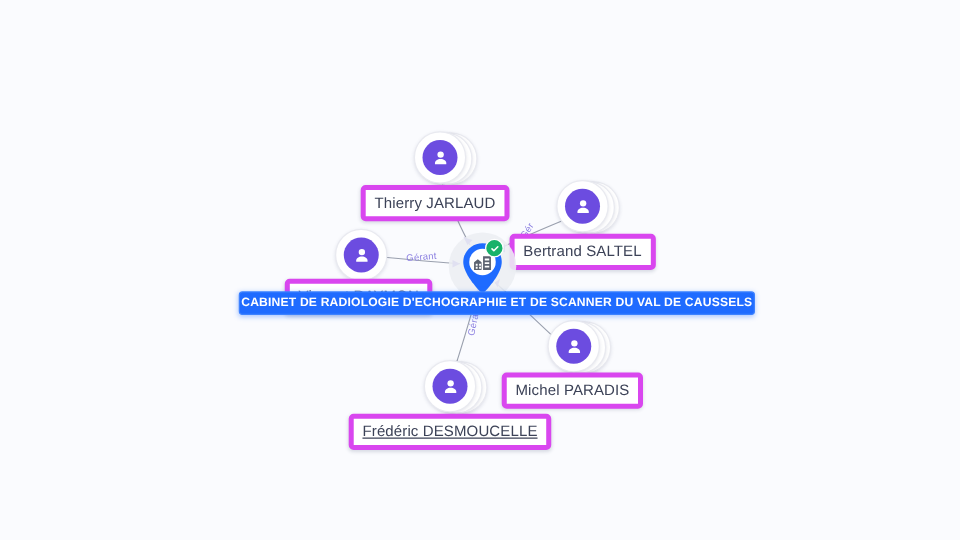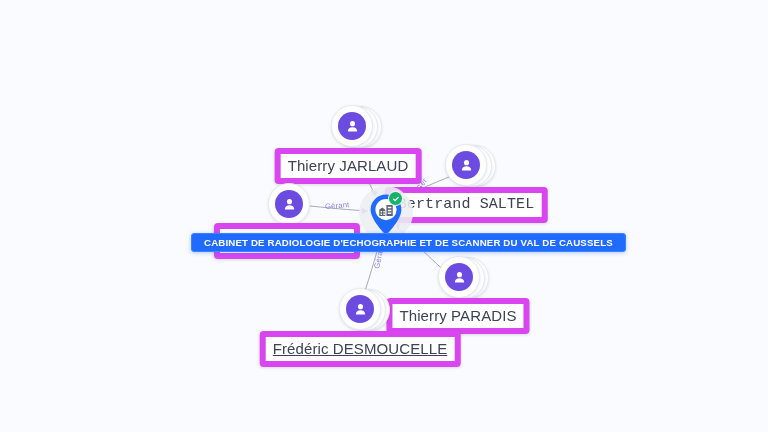--- a/index.html
+++ b/index.html
@@ -64,26 +64,26 @@
   }
   .avatar-circle svg { display: block; }
 
   
   .node-label {
     position: absolute;
     transform: translateX(-50%);
     white-space: nowrap;
     background: #ffffff;
     color: #3c4257;
-    font-size: 15px;
+    font-size: 12px;
     letter-spacing: 0.1px;
     padding: 3px 7px 4px 7px;
     border-radius: 4px;
     box-shadow: 0 1px 3px rgba(40,50,90,0.16);
-    border: 6px solid #d946ef;
+    border: 4px solid #d946ef;
   }
 
   
   #company-node {
     position: absolute;
     width: 0; height: 0;
   }
   .company-halo {
     position: absolute;
     left: -27px; top: -27px;
@@ -118,21 +118,21 @@
     justify-content: center;
   }
 
   
   #company-title {
     position: absolute;
     left: 191px;
     top: 233px;
     height: 17px;
     line-height: 17px;
-    padding: 0 12px;
+    padding: 0 1px;
     background: #1f6bff;
     color: #ffffff;
     font-size: 9.7px;
     font-weight: 600;
     letter-spacing: 0.15px;
     white-space: nowrap;
     border-radius: 3px;
     border: 1.5px solid #3d82ff;
     box-shadow: 0 1px 4px rgba(31,107,255,0.35);
   }
@@ -202,21 +202,21 @@
       <div class="stack-card s2"></div>
       <div class="stack-card s1">
         <div class="avatar-circle">
           <svg width="17" height="17" viewBox="0 0 24 24" fill="#ffffff">
             <circle cx="12" cy="8" r="3.6"></circle>
             <path d="M12 13c-3.6 0-6.4 2.1-6.4 4.6V19h12.8v-1.4C18.4 15.1 15.6 13 12 13z"></path>
           </svg>
         </div>
       </div>
     </div>
-    <div class="node-label" style="left:0px; top:22px;font-family:Liberation Mono, monospace;">Bertrand SALTEL</div>
+    <div class="node-label" style="left:0px; top:22px;">Bertrand SALTEL</div>
   </div>
 
   <div class="node person-single" id="node-vincent" style="left:289px; top:204px;">
     <div class="person-stack">
 
       <div class="stack-card s1">
         <div class="avatar-circle">
           <svg width="17" height="17" viewBox="0 0 24 24" fill="#ffffff">
             <circle cx="12" cy="8" r="3.6"></circle>
             <path d="M12 13c-3.6 0-6.4 2.1-6.4 4.6V19h12.8v-1.4C18.4 15.1 15.6 13 12 13z"></path>
@@ -233,21 +233,21 @@
       <div class="stack-card s2"></div>
       <div class="stack-card s1">
         <div class="avatar-circle">
           <svg width="17" height="17" viewBox="0 0 24 24" fill="#ffffff">
             <circle cx="12" cy="8" r="3.6"></circle>
             <path d="M12 13c-3.6 0-6.4 2.1-6.4 4.6V19h12.8v-1.4C18.4 15.1 15.6 13 12 13z"></path>
           </svg>
         </div>
       </div>
     </div>
-    <div class="node-label" style="left:-1px; top:21px;">Thierry PARADIS</div>
+    <div class="node-label" style="left:-1px; top:21px;">Michel PARADIS</div>
   </div>
 
   <div class="node" id="node-frederic" style="left:360px; top:309px;">
     <div class="person-stack">
       <div class="stack-card s3"></div>
       <div class="stack-card s2"></div>
       <div class="stack-card s1">
         <div class="avatar-circle">
           <svg width="17" height="17" viewBox="0 0 24 24" fill="#ffffff">
             <circle cx="12" cy="8" r="3.6"></circle>

